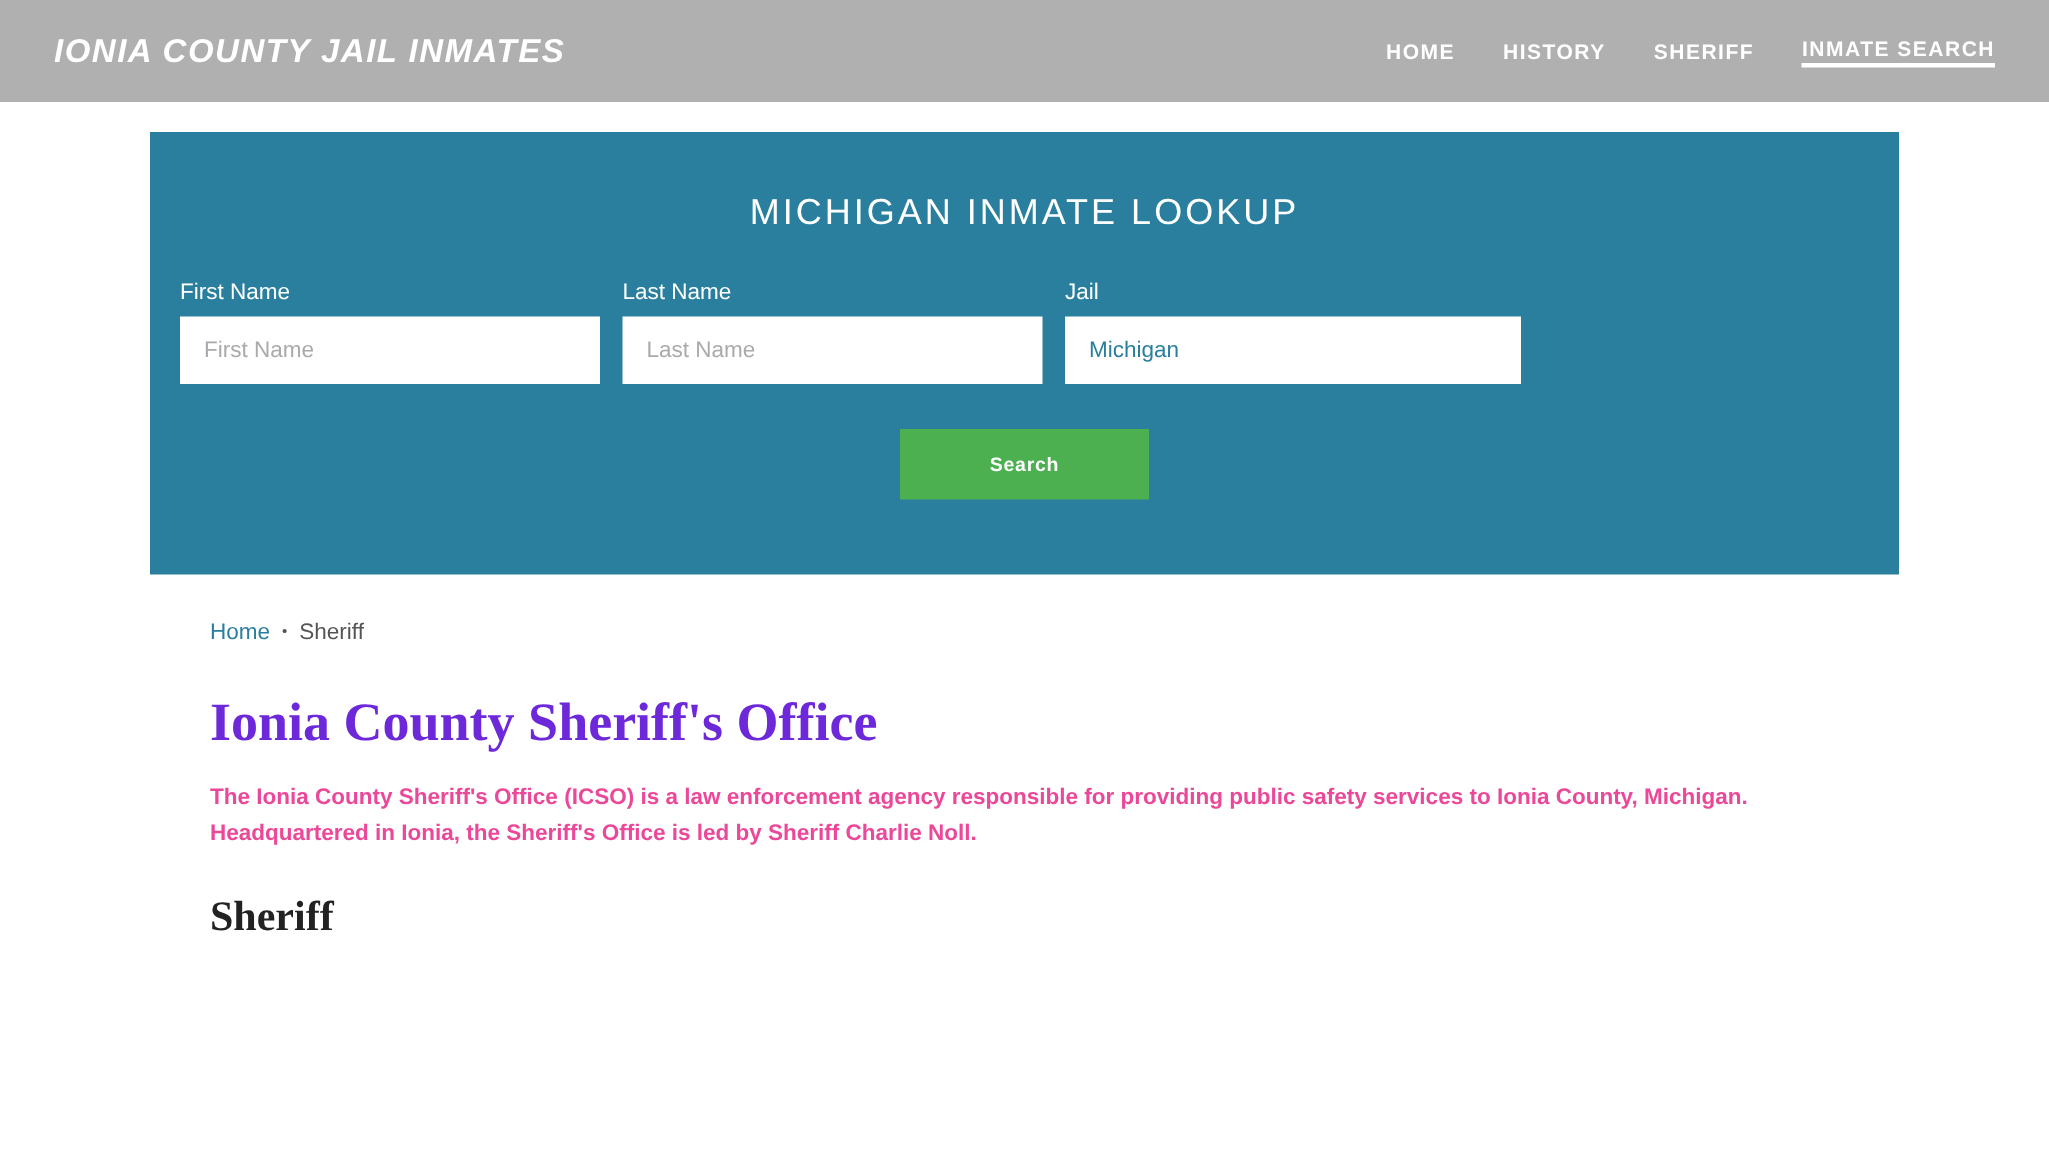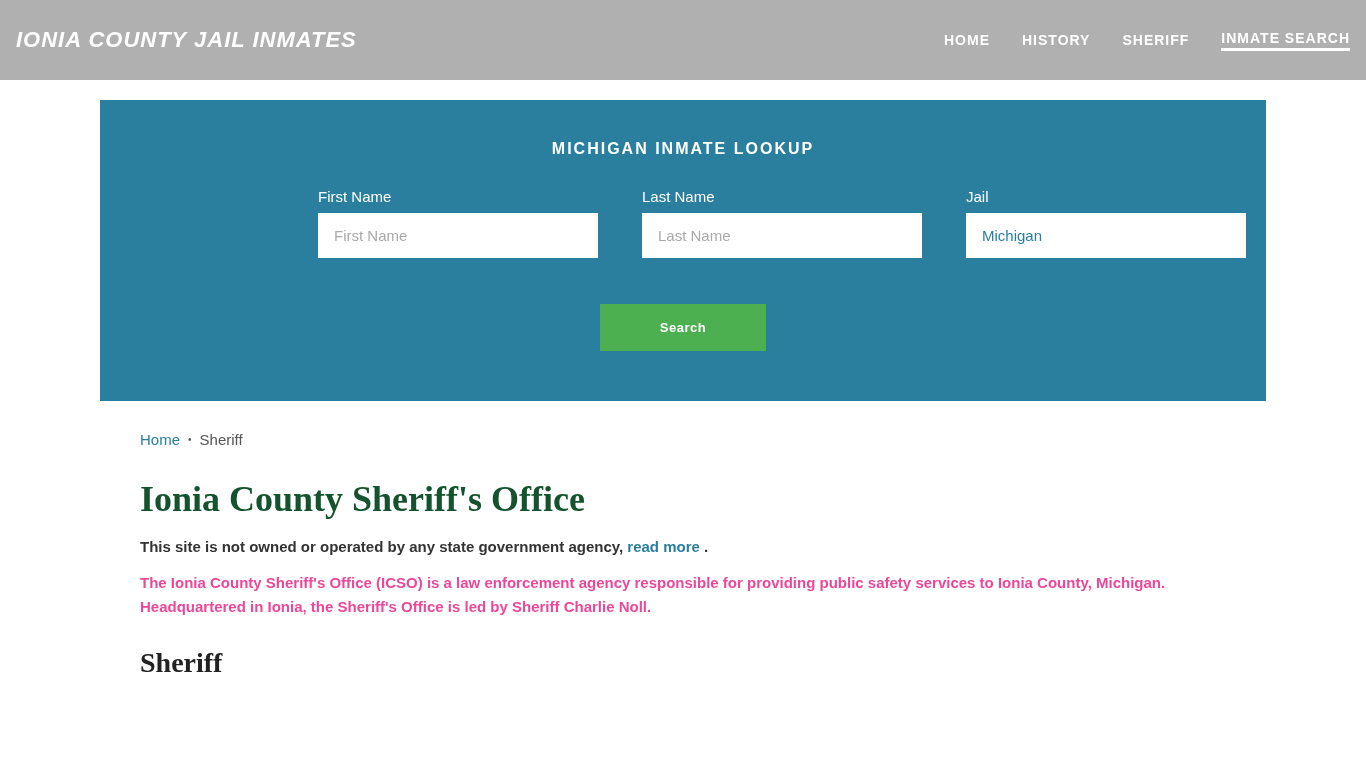--- a/index.html
+++ b/index.html
@@ -11,22 +11,22 @@
     body {
       font-family: Arial, sans-serif;
       background: #fff;
       color: #333;
       font-size: 16px;
     }
 
     
     header {
       background: #b0b0b0;
-      padding: 0 16px;
-      height: 80px;
+      padding: 0 36px;
+      height: 68px;
       display: flex;
       align-items: center;
       justify-content: space-between;
     }
 
     .site-title {
       font-weight: 900;
       font-size: 22px;
       color: #fff;
       letter-spacing: 1px;
@@ -55,32 +55,32 @@
       background: #2a7f9e;
       padding: 40px 20px 50px;
       margin: 0 100px;
       margin-top: 20px;
       margin-bottom: 0;
     }
 
     .search-title {
       text-align: center;
       color: #fff;
-      font-size: 16px;
-      font-weight: 700;
+      font-size: 24px;
+      font-weight: 400;
       letter-spacing: 2px;
       text-transform: uppercase;
       margin-bottom: 30px;
     }
 
     .search-fields {
       display: flex;
-      gap: 44px;
-      justify-content: flex-end;
-      margin-bottom: 46px;
+      gap: 15px;
+      justify-content: flex-start;
+      margin-bottom: 30px;
       flex-wrap: wrap;
     }
 
     .field-group {
       display: flex;
       flex-direction: column;
       gap: 8px;
     }
 
     .field-label {
@@ -97,21 +97,21 @@
       color: #555;
       background: #fff;
       outline: none;
     }
 
     .field-input::placeholder {
       color: #aaa;
     }
 
     .state-input {
-      width: 280px;
+      width: 304px;
       padding: 14px 16px;
       border: none;
       font-size: 15px;
       color: #2a7f9e;
       background: #fff;
       outline: none;
     }
 
     .search-btn-wrap {
       display: flex;
@@ -155,21 +155,21 @@
     }
 
     
     .main-content {
       padding: 20px 140px 40px;
     }
 
     .page-heading {
       font-size: 36px;
       font-weight: 700;
-      color: #14532d;
+      color: #6d28d9;
       margin-bottom: 18px;
       font-family: Georgia, serif;
     }
 
     .disclaimer {
       font-size: 15px;
       font-weight: 700;
       color: #333;
       margin-bottom: 16px;
     }
@@ -247,22 +247,17 @@
 
 <div class="breadcrumb">
   <a class="breadcrumb-home">Home</a>
   <span class="breadcrumb-dot">•</span>
   <span class="breadcrumb-current">Sheriff</span>
 </div>
 
 <div class="main-content">
   <h1 class="page-heading">Ionia County Sheriff's Office</h1>
 
-  <p class="disclaimer">
-    <span>This site is not owned or operated by any state government agency,</span>
-    <a style="color:#2a7f9e; text-decoration:none;">read more</a>
-    <span>.</span>
-  </p>
 
   <p class="description">The Ionia County Sheriff's Office (ICSO) is a law enforcement agency responsible for providing public safety services to Ionia County, Michigan. Headquartered in Ionia, the Sheriff's Office is led by Sheriff Charlie Noll.</p>
 
   <h2 class="services-heading">Sheriff</h2>
 </div>
 
 </body></html>

